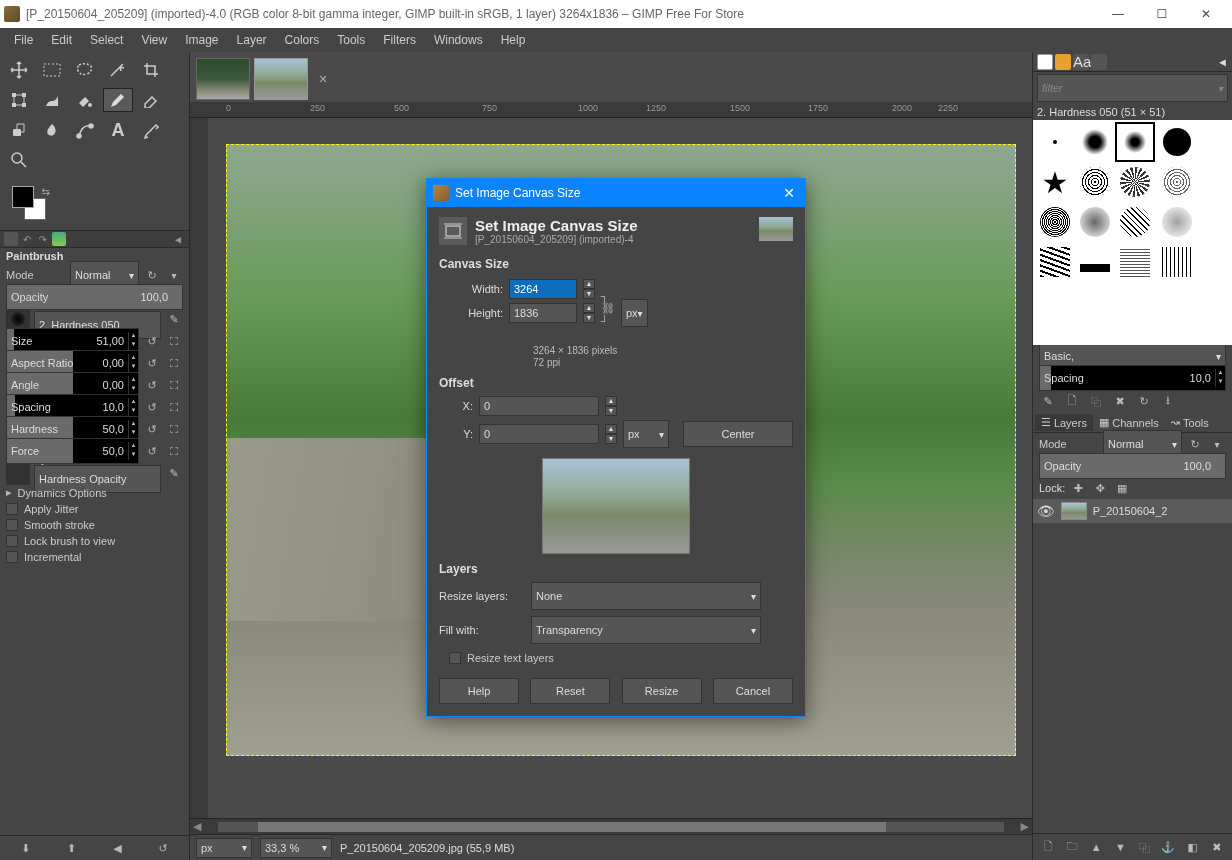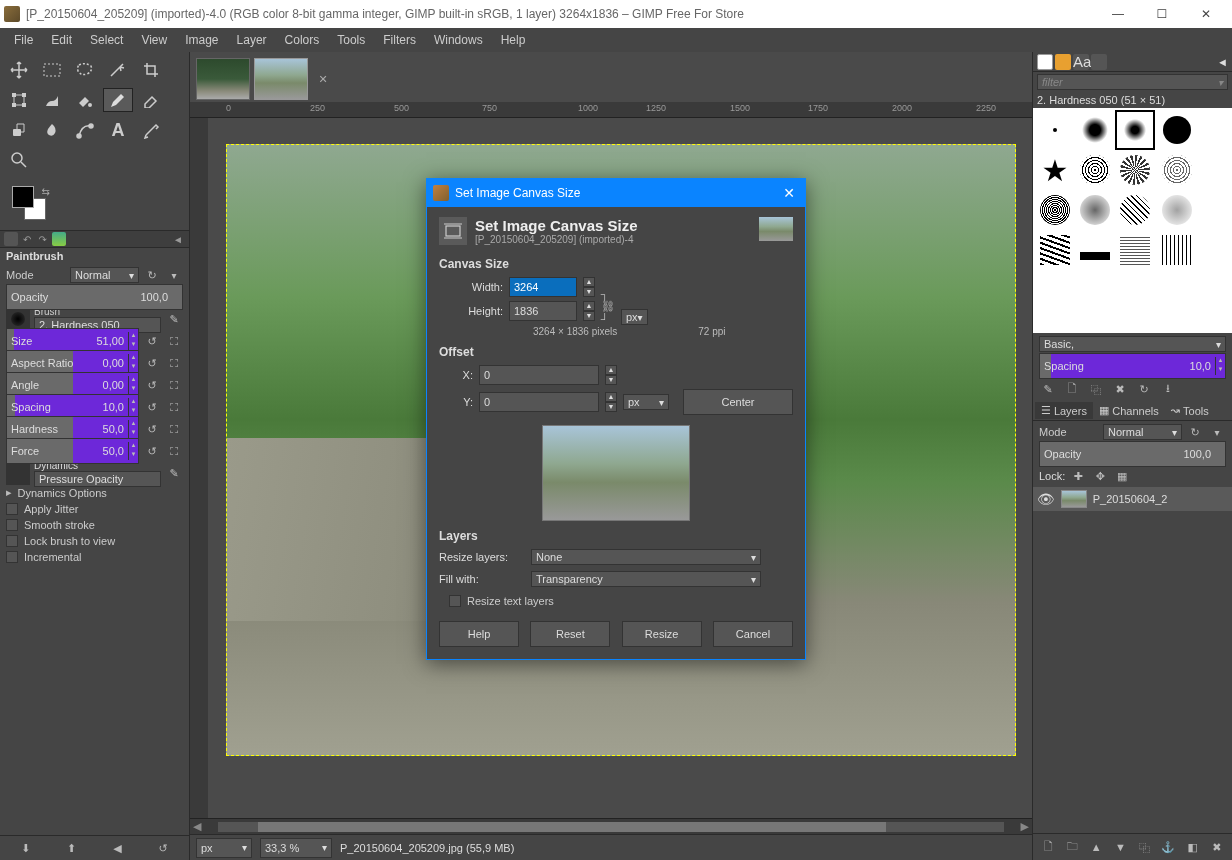--- a/index.html
+++ b/index.html
@@ -21,23 +21,23 @@
 .fgbg .bg { position:absolute; width:22px; height:22px; background:#fff; border:1px solid #666; top:12px; left:12px; }
 .fgbg .swap { position:absolute; top:0; right:2px; font-size:10px; color:#aaa;}
 .tabstrip { height:18px; display:flex; align-items:center; padding:0 4px; gap:3px; border-top:1px solid #2a2a2a; border-bottom:1px solid #2a2a2a; background:#3e3e3e;}
 .tabstrip .tabicon { width:14px; height:14px; background:#555; border-radius:2px;}
 .tabstrip .spacer { flex:1;}
 .tabstrip .arrow { color:#999; font-size:10px; padding:0 2px;}
 .section-title { font-weight:bold; padding:2px 6px; color:#ddd; font-size:11px;}
 .optrow { display:flex; align-items:center; padding:2px 6px; gap:4px; height:22px;}
 .optrow .lab { flex:0 0 60px; color:#ccc;}
 .optrow .val { flex:1; }
-.combo { background:#555; border:1px solid #333; height:16px; display:flex; align-items:center; padding:0 4px; color:#ddd; font-size:11px;}
+.combo { background:#555; border:1px solid #333; height:28px; display:flex; align-items:center; padding:0 4px; color:#ddd; font-size:11px;}
 .combo .car { margin-left:auto; font-size:10px;}
-.spin { background:#6d28d9; border:1px solid #333; height:26px; display:flex; align-items:center; position:relative; overflow:hidden;}
+.spin { background:#000000; border:1px solid #333; height:26px; display:flex; align-items:center; position:relative; overflow:hidden;}
 .spin .fill { position:absolute; left:0; top:0; bottom:0; background:#6a6a6a; }
 .spin .txt { position:relative; padding:0 4px; flex:1; }
 .spin .num { position:relative; padding:0 4px; }
 .spin .ud { width:10px; display:flex; flex-direction:column; font-size:6px; color:#bbb; border-left:1px solid #333;}
 .spin .ud div{height:9px; text-align:center; line-height:7px;}
 .iconbtn { width:18px; height:18px; display:flex; align-items:center; justify-content:center; color:#bbb;}
 .chk { display:flex; align-items:center; gap:6px; padding:2px 6px; color:#ccc;}
 .chk .box { width:12px; height:12px; background:#555; border:1px solid #333; }
 .canvas-area { flex:1; background:#4a4a4a; display:flex; flex-direction:column; position:relative; overflow:hidden;}
 .tabs-row { height:50px; display:flex; align-items:center; gap:4px; padding:4px 6px 0 6px;}
@@ -349,21 +349,21 @@
           </div>
         </div>
         <div class="iconbtn">↺</div>
         <div class="iconbtn">⛶</div>
       </div>
     <div class="optrow">
       <div style="width:24px;height:24px;background:#333;"></div>
       <div style="flex:1">
           <div style="font-size:10px">Dynamics</div>
           <div class="combo">
-            <span>Pressure Opacity</span>
+            <span>Hardness Opacity</span>
           </div>
         </div>
       <div class="iconbtn">✎</div>
     </div>
     <div class="chk">
         <span style="color:#bbb">▸</span>
         <span>Dynamics Options</span>
       </div>
     <div class="chk">
         <span class="box"></span>
@@ -403,21 +403,21 @@
     <div class="ruler-h">
       <span class="tick-label" style="left:36px">0</span>
       <span class="tick-label" style="left:120px">250</span>
       <span class="tick-label" style="left:204px">500</span>
       <span class="tick-label" style="left:292px">750</span>
       <span class="tick-label" style="left:388px">1000</span>
       <span class="tick-label" style="left:456px">1250</span>
       <span class="tick-label" style="left:540px">1500</span>
       <span class="tick-label" style="left:618px">1750</span>
       <span class="tick-label" style="left:702px">2000</span>
-      <span class="tick-label" style="left:786px">2250</span>
+      <span class="tick-label" style="left:748px">2250</span>
     </div>
     <div class="viewport">
       <div class="ruler-v"></div>
       <div class="photo" style="left:36px; top:26px; width:790px; height:612px;"></div>
     </div>
     <div class="scrollbar-h">
       <span style="padding:0 3px;color:#888">◀</span>
       <div class="track">
           <div class="thumb" style="left:5%;width:80%"></div>
         </div>
@@ -625,21 +625,21 @@
               <div>▼</div>
             </div>
         </div>
       </div>
       <div class="link" style="margin-top:6px;color:#bbb;">┐<br>⛓<br>┘</div>
       <div class="combo unit" style="margin-top:22px;">
           <span>px</span>
           <span class="car">▾</span>
         </div>
     </div>
-    <div class="frow" style="flex-direction:row;align-items:flex-start;gap:1px;height:auto;margin-top:1px;">
+    <div class="frow" style="flex-direction:column;align-items:flex-start;gap:1px;height:auto;margin-top:18px;">
       <span class="pxinfo">3264 × 1836 pixels</span>
       <span class="pxinfo">72 ppi</span>
     </div>
     <div class="dsection">Offset</div>
     <div class="frow">
       <span class="flab" style="width:20px">X:</span>
       <input class="finput" style="width: 120px;" value="0">
       <div class="fud">
           <div>▲</div>
           <div>▼</div>

